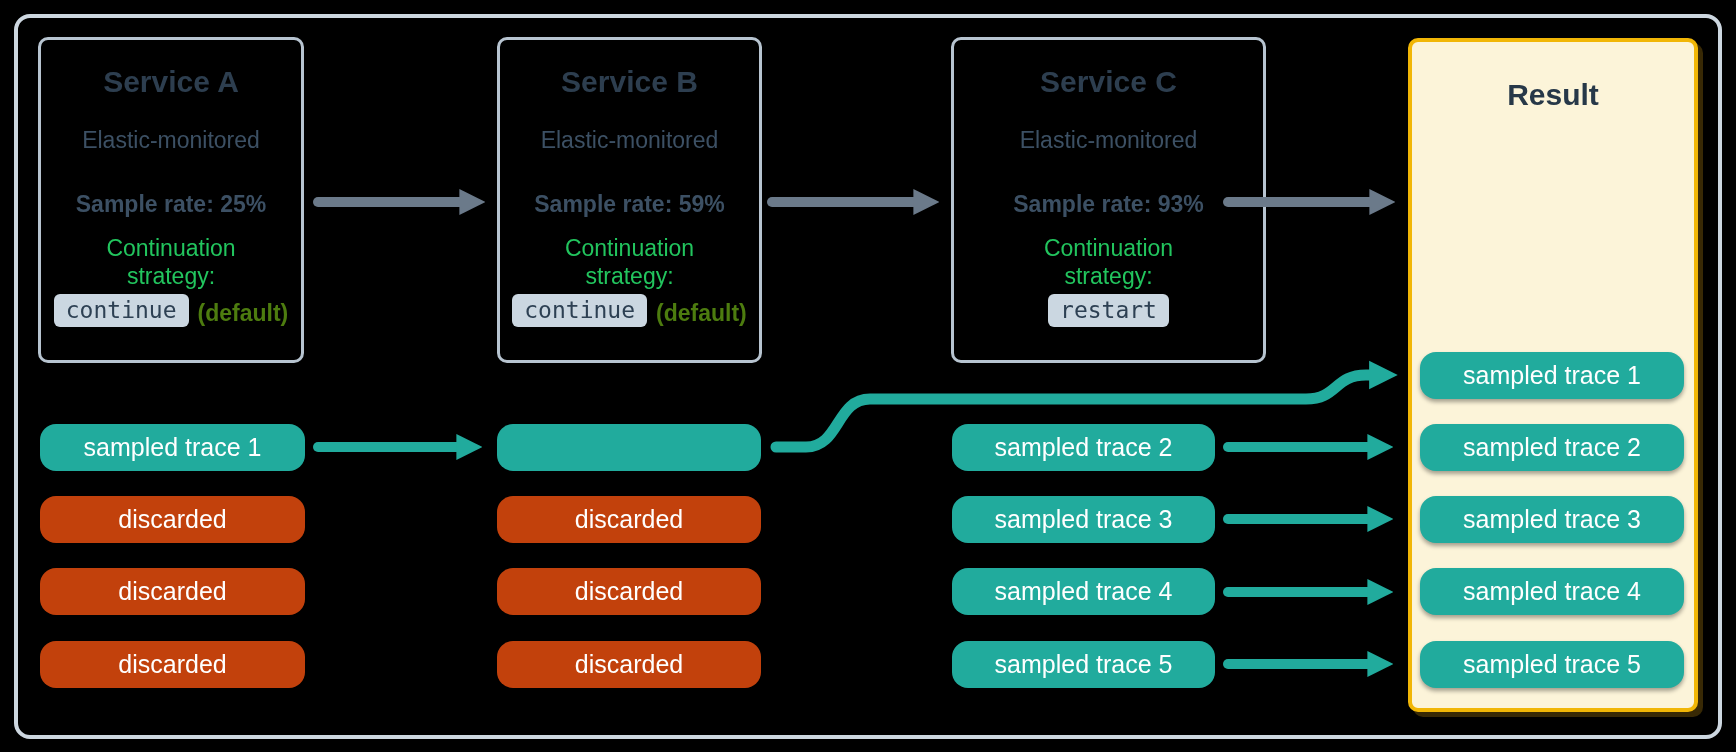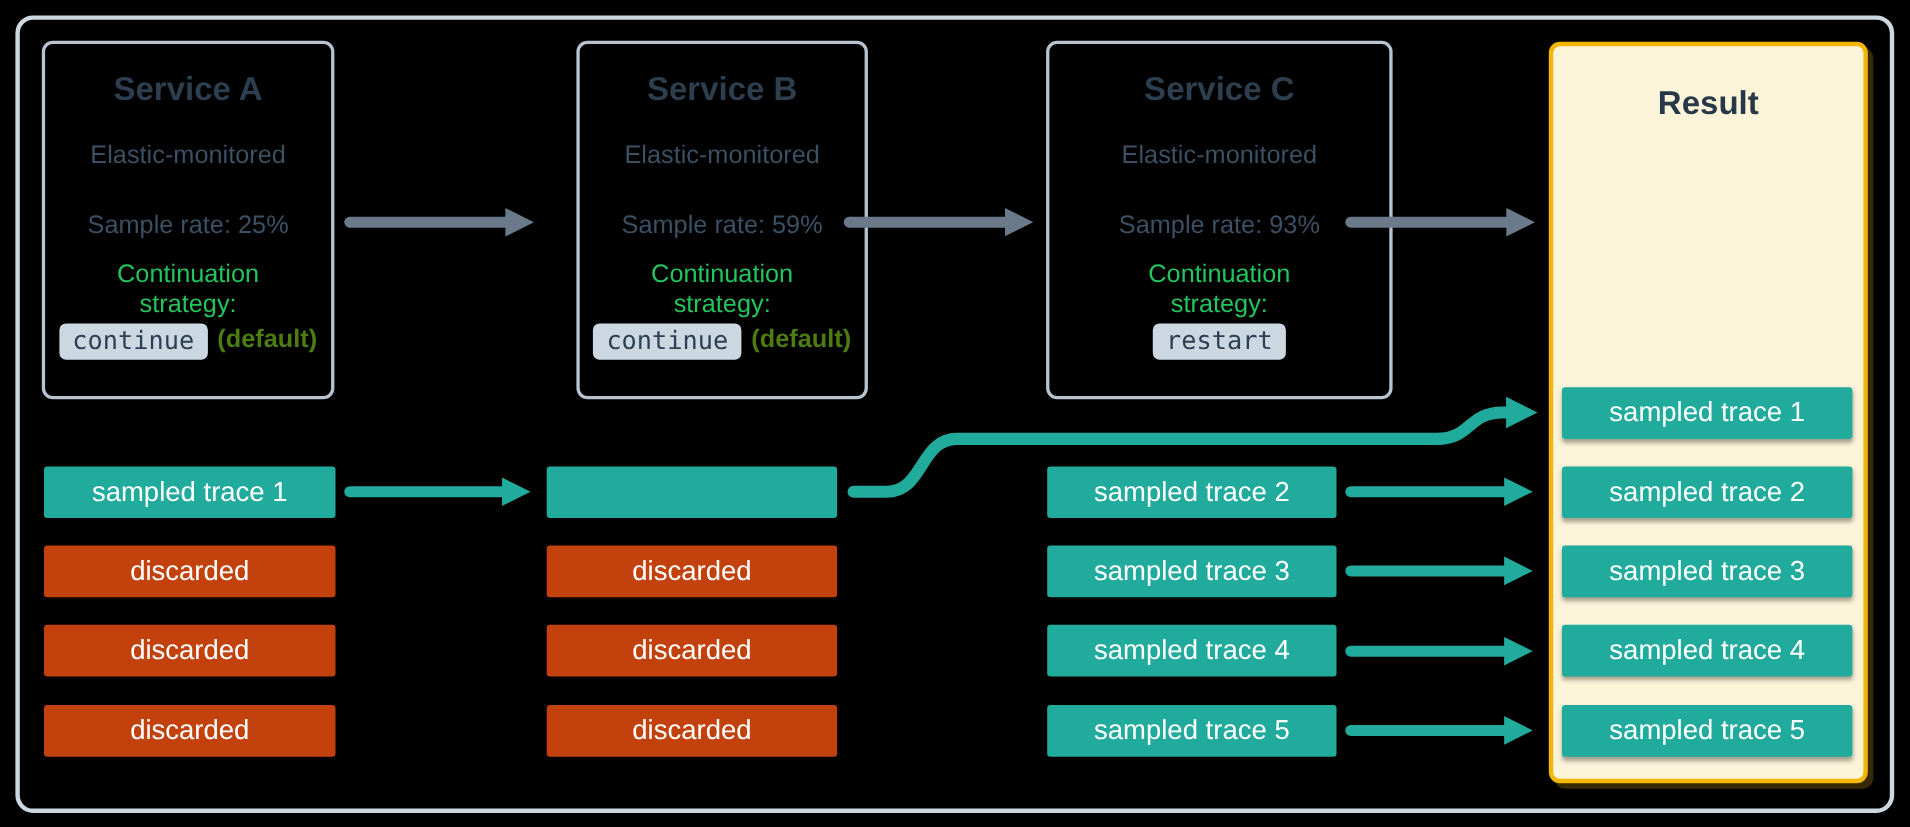--- a/index.html
+++ b/index.html
@@ -12,45 +12,45 @@
     border:4px solid #cdd7e0;border-radius:16px;
   }
   
   .svc-box{
     position:absolute;top:37px;height:326px;box-sizing:border-box;
     border:3px solid #b7c4d0;border-radius:10px;
     display:flex;flex-direction:column;align-items:center;
     padding-top:24px;text-align:center;
   }
   .svc-a{left:38px;width:266px;}
-  .svc-b{left:524px;width:265px;}
+  .svc-b{left:497px;width:265px;}
   .svc-c{left:951px;width:315px;}
   .svc-title{font-size:30px;font-weight:700;color:#2d3e4f;line-height:36px;}
   .svc-sub{margin-top:26px;font-size:23px;font-weight:500;color:#3c5064;line-height:28px;}
-  .svc-rate{margin-top:36px;font-size:23px;font-weight:400;color:#3c5064;line-height:28px;text-align:right;}
+  .svc-rate{margin-top:36px;font-size:23px;font-weight:700;color:#3c5064;line-height:28px;text-align:right;}
   .svc-strategy{margin-top:16px;font-size:23px;font-weight:500;color:#22c55e;line-height:28px;}
-  .badge-row{margin-top:4px;display:flex;align-items:flex-start;justify-content:center;}
+  .badge-row{margin-top:4px;display:flex;align-items:flex-end;justify-content:center;}
   .code-badge{
     display:inline-block;background:#cbd7e1;color:#2d4053;border-radius:6px;
     padding:3px 12px;font-family:"DejaVu Sans Mono","Liberation Mono",monospace;
     font-size:23px;line-height:27px;
   }
   .badge-suffix{margin-left:9px;font-size:23px;font-weight:700;color:#4d7c0f;}
   .badge-suffix:empty{display:none;}
   
   .result-box{
     position:absolute;left:1408px;top:38px;width:290px;height:674px;box-sizing:border-box;
     background:#fcf4d9;border:4px solid #f1b606;border-radius:10px;
     box-shadow:5px 5px 0 rgba(125,90,10,0.45);
     display:flex;justify-content:center;padding-top:36px;
   }
   .result-title{font-size:30px;font-weight:700;color:#273848;line-height:34px;}
   
   .pill{
-    position:absolute;height:47px;border-radius:3px;
+    position:absolute;height:47px;border-radius:16px;
     display:flex;align-items:center;justify-content:center;
     color:#fff;font-size:25px;font-weight:500;
     box-shadow:0 3px 4px rgba(0,0,0,0.35);
   }
   .pill.teal{background:#21ab9d;}
   .pill.red{background:#c2410c;}
   .col-a{left:40px;width:265px;}
   .col-b{left:497px;width:264px;}
   .col-c{left:952px;width:263px;}
   .col-r{left:1420px;width:264px;}

